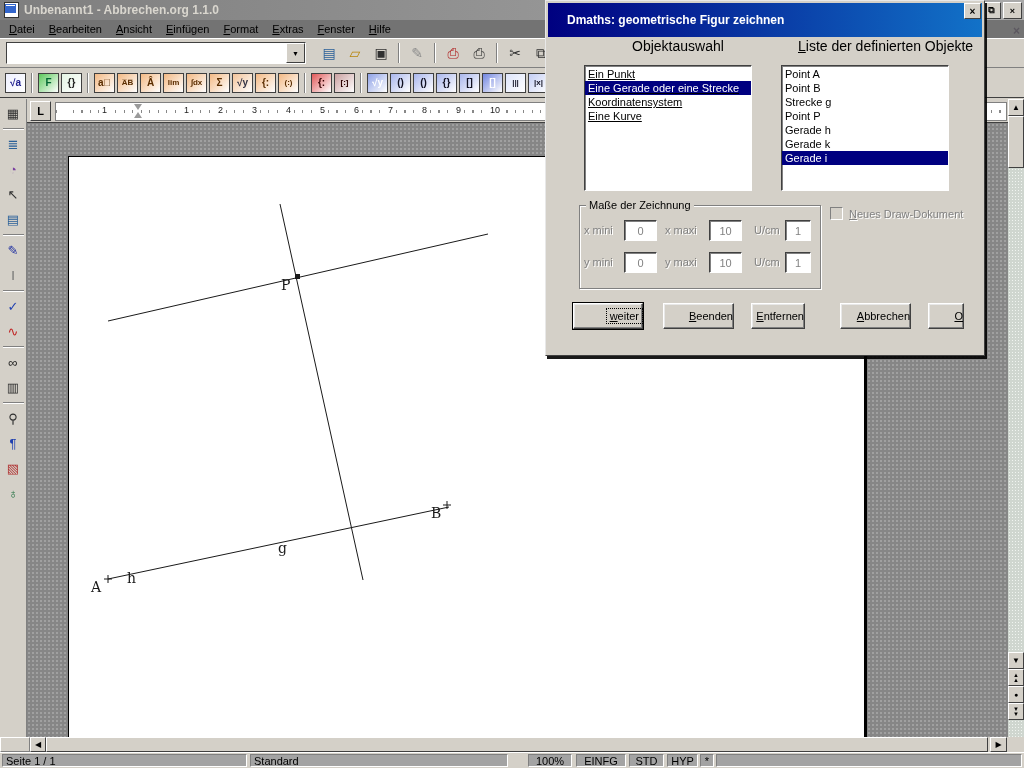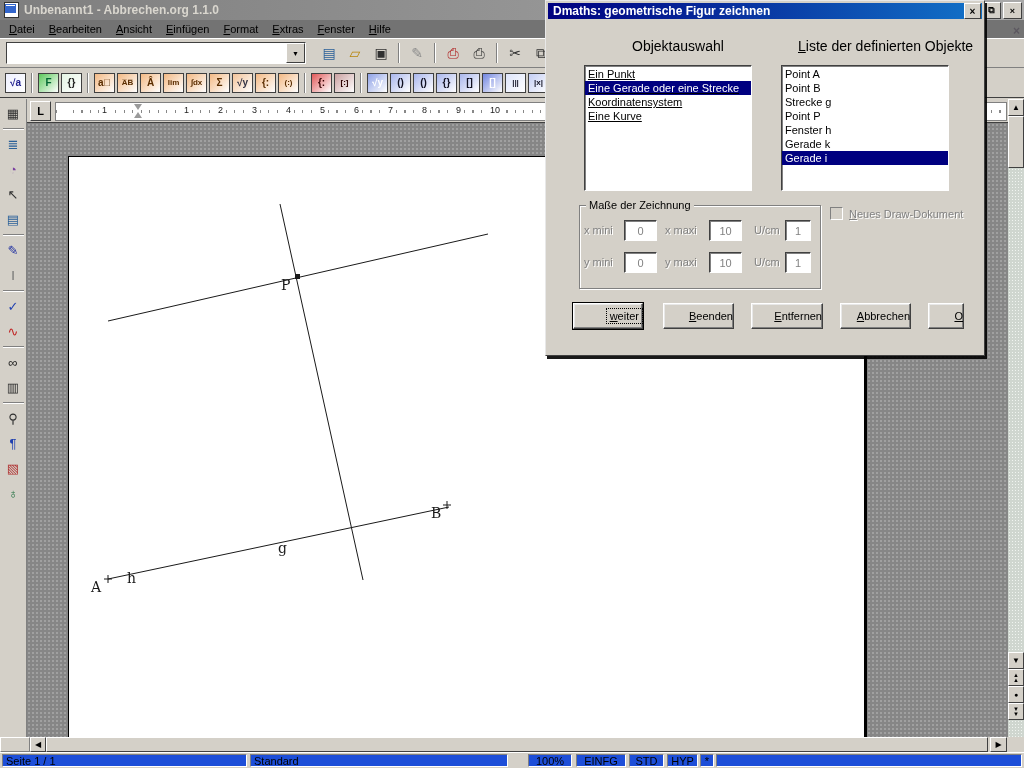--- a/index.html
+++ b/index.html
@@ -84,32 +84,32 @@
   #hscroll-row{position:absolute;left:0;top:737px;width:1024px;height:15px;background:#d4d0c8;}
   #hscroll-corner{position:absolute;left:0;top:0;width:30px;height:15px;background:#d4d0c8;
     border:1px solid;border-color:#fff #808080 #808080 #fff;box-sizing:border-box;}
   #hscroll-thumb{position:absolute;left:46px;top:0;width:942px;height:15px;background:#d4d0c8;
     border:1px solid;border-color:#fff #404040 #404040 #fff;box-sizing:border-box;}
   .stack{display:flex;flex-direction:column;align-items:center;line-height:5px;font-size:6px;}
 
   
   #statusbar{position:absolute;left:0;top:752px;width:1024px;height:16px;background:#d4d0c8;
     border-top:1px solid #fff;}
-  .status-cell{position:absolute;top:1px;height:13px;background:#1d4ed8;border:1px solid;
+  .status-cell{position:absolute;top:1px;height:13px;background:#a3a3a3;border:1px solid;
     border-color:#808080 #fff #fff #808080;font-size:11px;padding:0 3px;box-sizing:border-box;
     display:flex;align-items:center;overflow:hidden;white-space:nowrap;}
   .status-center{justify-content:center;}
 
   
   #dialog{position:absolute;left:545px;top:0;width:440px;height:356px;background:#d4d0c8;
     border:1px solid;border-color:#e8e8e8 #404040 #404040 #e8e8e8;box-shadow:2px 3px 0 rgba(0,0,0,.9);
     box-sizing:border-box;}
-  #dialog-titlebar{position:absolute;left:2px;top:2px;right:2px;height:16px;
+  #dialog-titlebar{position:absolute;left:2px;top:2px;right:2px;height:34px;
     background:linear-gradient(90deg,#000080,#1272c8);display:flex;align-items:center;
-    padding-left:5px;box-sizing:border-box;}
+    padding-left:19px;box-sizing:border-box;}
   #dialog-title{color:#fff;font-weight:bold;font-size:12px;}
   #dialog-close{position:absolute;right:3px;top:2px;width:15px;height:14px;background:#d4d0c8;
     border:1px solid;border-color:#fff #404040 #404040 #fff;display:flex;align-items:center;
     justify-content:center;font-size:10px;font-weight:bold;}
   .dlg-label{position:absolute;font-size:14px;}
   .listbox{position:absolute;top:64px;width:168px;height:126px;background:#fff;border:1px solid;
     border-color:#404040 #fff #fff #404040;box-shadow:inset 1px 1px 0 #808080;overflow:hidden;padding-top:1px;box-sizing:border-box;}
   .li{height:14px;line-height:14px;padding-left:3px;white-space:nowrap;font-size:11px;}
   .li.sel{background:#000080;color:#fff;}
   #groupbox{position:absolute;left:33px;top:204px;width:240px;height:82px;
@@ -331,21 +331,21 @@
         <div class="li">Ein Punkt</div>
         <div class="li sel">Eine Gerade oder eine Strecke</div>
         <div class="li">Koordinatensystem</div>
         <div class="li">Eine Kurve</div>
       </div>
     <div class="listbox" style="left:235px;" id="defined-list">
         <div class="li">Point A</div>
         <div class="li">Point B</div>
         <div class="li">Strecke g</div>
         <div class="li">Point P</div>
-        <div class="li">Fenster h</div>
+        <div class="li">Gerade h</div>
         <div class="li">Gerade k</div>
         <div class="li sel">Gerade i</div>
       </div>
 
     <div id="groupbox">
       <div id="group-legend">Maße der Zeichnung</div>
       <div id="measure-grid">
           <div class="mlabel dis" style="left: 4px; top: 18px;">x mini</div>
           <input class="mfield" disabled="" value="0" style="left: 44px; top: 14px;">
           <div class="mlabel dis" style="left: 85px; top: 18px;">x maxi</div>
@@ -366,21 +366,21 @@
       <span class="dis accel">Neues Draw-Dokument</span>
     </div>
 
     <div id="dialog-buttons">
         <div class="dlg-btn default" style="left: 27px; width: 70px;">
           <span class="lbl accel">weiter</span>
         </div>
         <div class="dlg-btn" style="left: 117px; width: 71px;">
           <span class="lbl accel">Beenden</span>
         </div>
-        <div class="dlg-btn" style="left: 205px; width: 72px;">
+        <div class="dlg-btn" style="left: 205px; width: 54px;">
           <span class="lbl accel">Entfernen</span>
         </div>
         <div class="dlg-btn" style="left: 294px; width: 71px;">
           <span class="lbl accel">Abbrechen</span>
         </div>
         <div class="dlg-btn" style="left: 382px; width: 36px;">
           <span class="lbl accel">O</span>
         </div>
       </div>
   </div>

